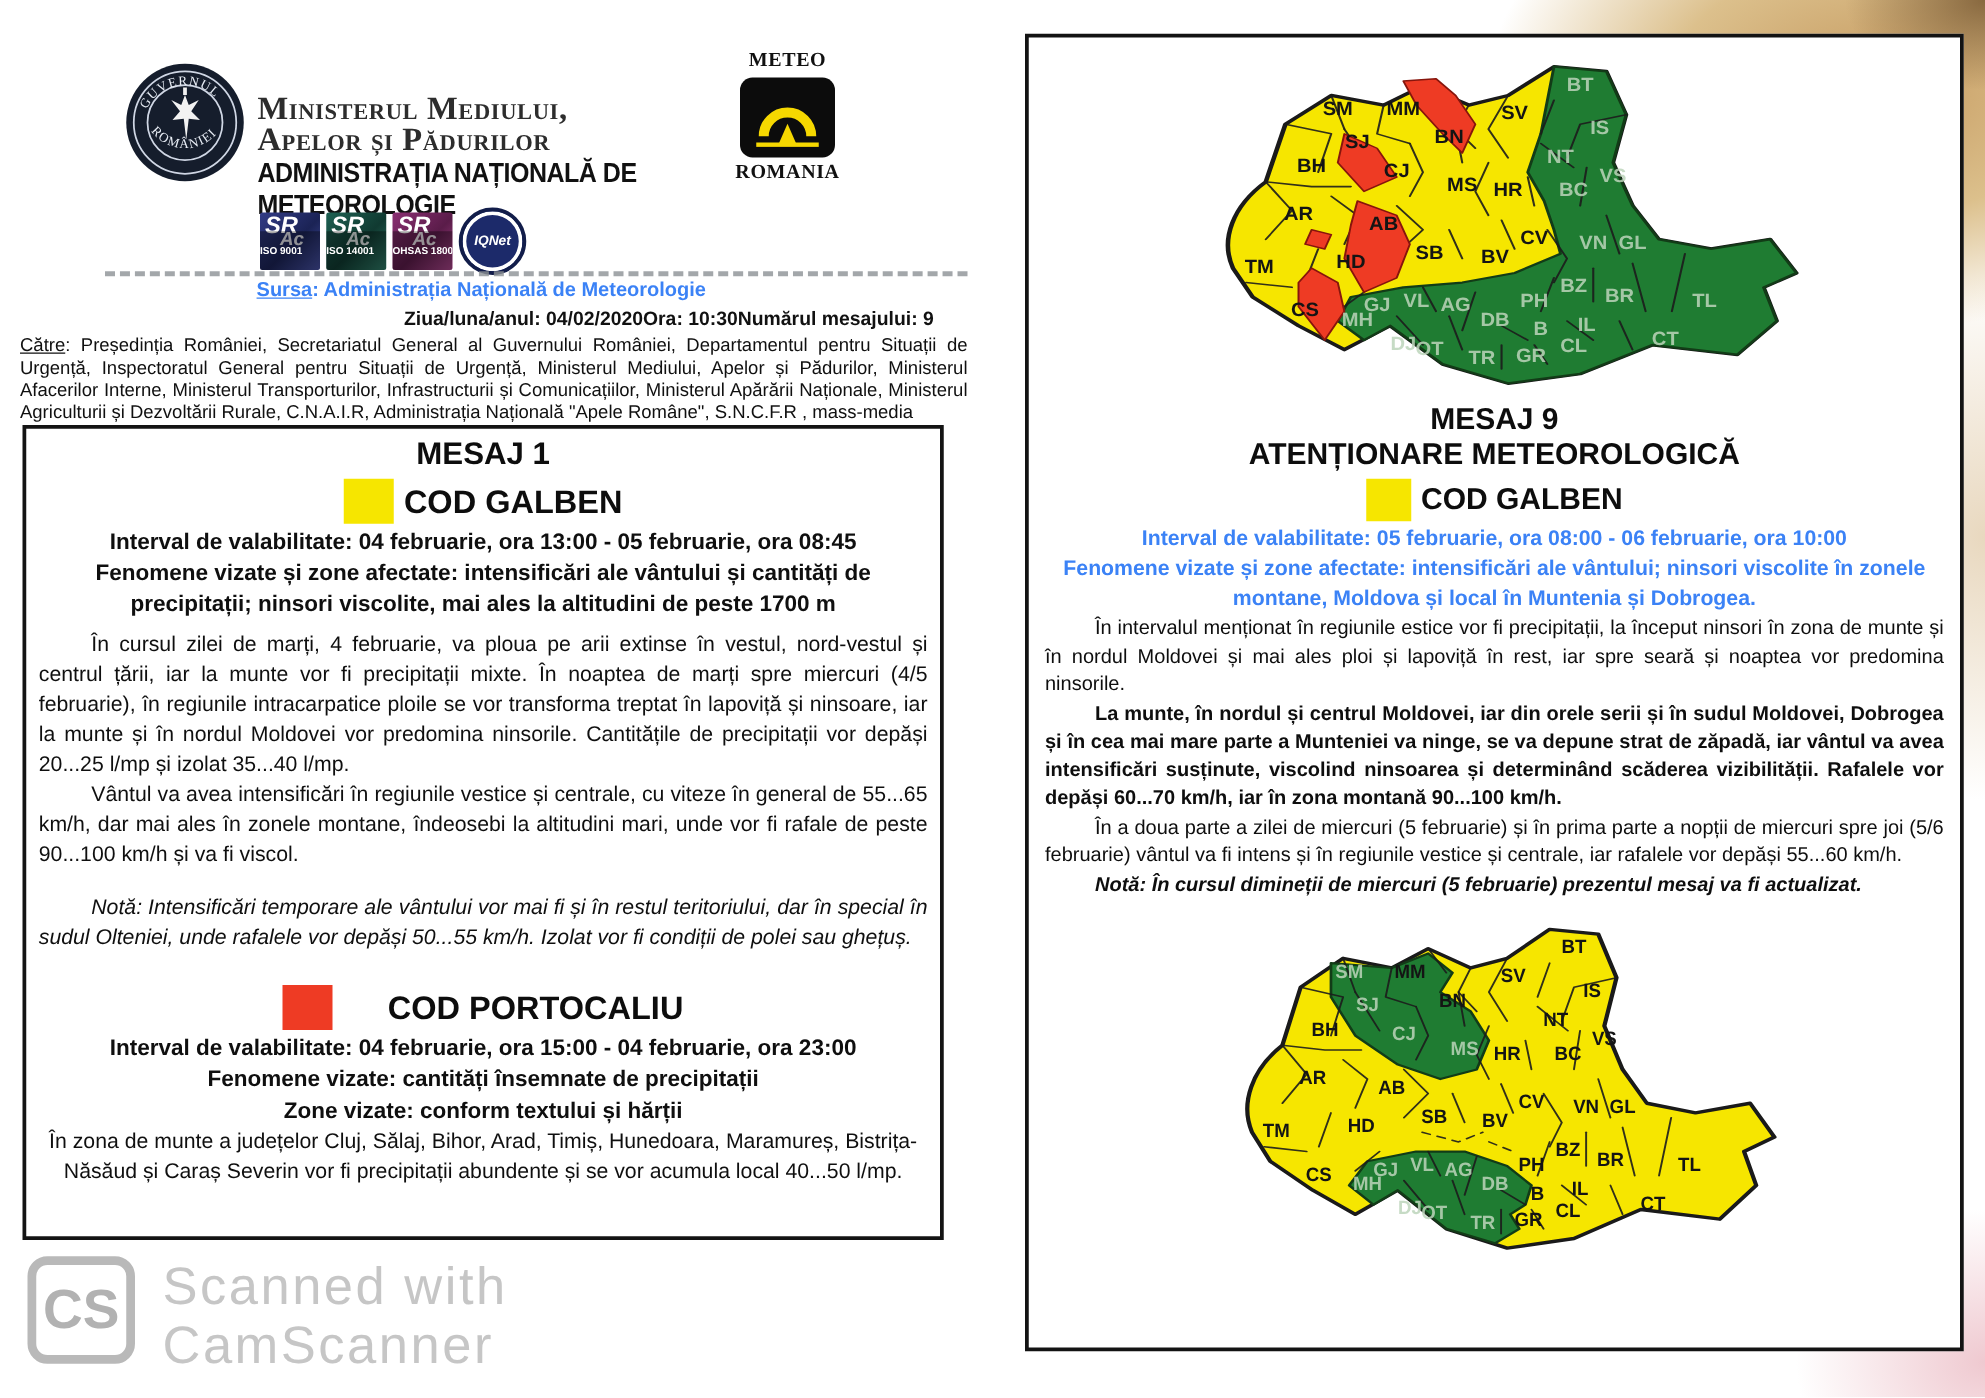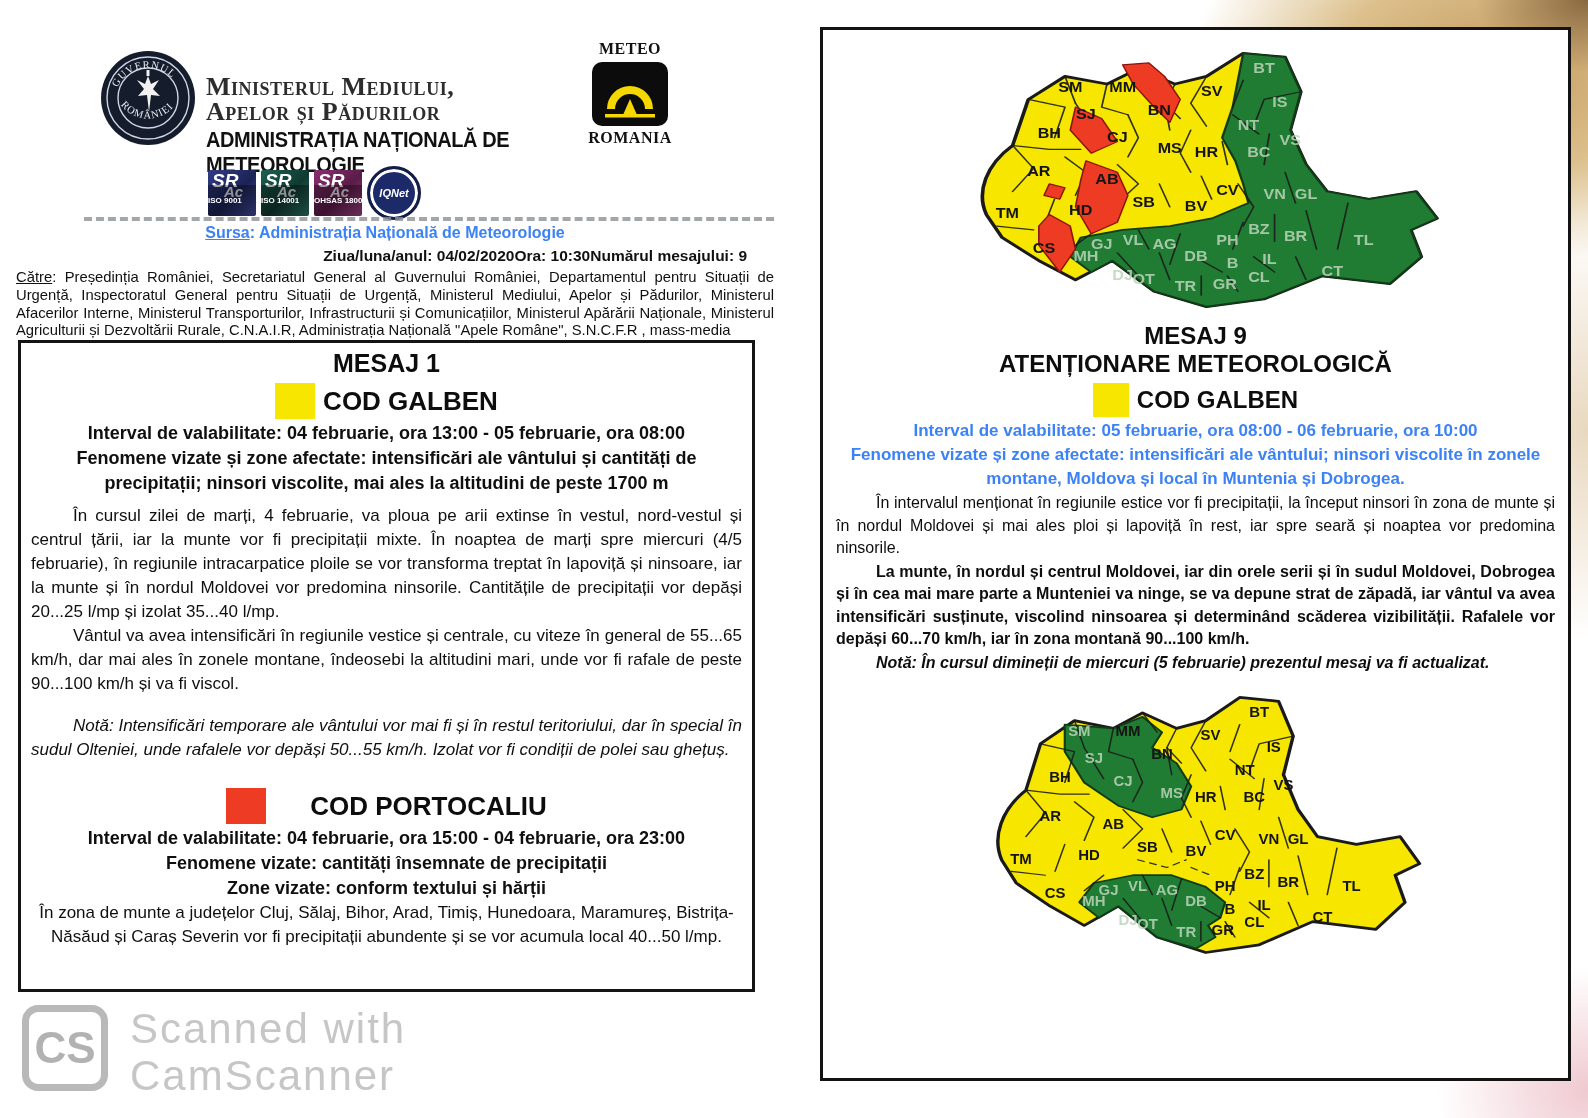--- a/index.html
+++ b/index.html
@@ -148,21 +148,21 @@
     <div class="recipients">
       <span class="u">Către</span><span>: Președinția României, Secretariatul General al Guvernului României, Departamentul pentru Situații de Urgență, Inspectoratul General pentru Situații de Urgență, Ministerul Mediului, Apelor și Pădurilor, Ministerul Afacerilor Interne, Ministerul Transporturilor, Infrastructurii și Comunicațiilor, Ministerul Apărării Naționale, Ministerul Agriculturii și Dezvoltării Rurale, C.N.A.I.R, Administrația Națională "Apele Române", S.N.C.F.R , mass-media</span>
     </div>
 
     <div class="box1">
       <div class="h-title">MESAJ 1</div>
       <div class="code-row">
         <span class="code-sq yellow"></span>
         <span class="code-label">COD GALBEN</span>
       </div>
-      <div class="c-bold">Interval de valabilitate: 04 februarie, ora 13:00 - 05 februarie, ora 08:00</div>
+      <div class="c-bold">Interval de valabilitate: 04 februarie, ora 13:00 - 05 februarie, ora 08:45</div>
       <div class="c-bold">Fenomene vizate și zone afectate: intensificări ale vântului și cantități de precipitații; ninsori viscolite, mai ales la altitudini de peste 1700 m</div>
       <p class="body-p mt8">În cursul zilei de marți, 4 februarie, va ploua pe arii extinse în vestul, nord-vestul și centrul țării, iar la munte vor fi precipitații mixte. În noaptea de marți spre miercuri (4/5 februarie), în regiunile intracarpatice ploile se vor transforma treptat în lapoviță și ninsoare, iar la munte și în nordul Moldovei vor predomina ninsorile. Cantitățile de precipitații vor depăși 20...25 l/mp și izolat 35...40 l/mp.</p>
       <p class="body-p">Vântul va avea intensificări în regiunile vestice și centrale, cu viteze în general de 55...65 km/h, dar mai ales în zonele montane, îndeosebi la altitudini mari, unde vor fi rafale de peste 90...100 km/h și va fi viscol.</p>
       <p class="body-p note-i mt18">Notă: Intensificări temporare ale vântului vor mai fi și în restul teritoriului, dar în special în sudul Olteniei, unde rafalele vor depăși 50...55 km/h. Izolat vor fi condiții de polei sau ghețuș.</p>
       <div class="code-row mt26">
         <span class="code-sq red"></span>
         <span class="code-label">COD PORTOCALIU</span>
       </div>
       <div class="c-bold">Interval de valabilitate: 04 februarie, ora 15:00 - 04 februarie, ora 23:00</div>
       <div class="c-bold">Fenomene vizate: cantități însemnate de precipitații</div>
@@ -278,20 +278,21 @@
     <div class="r-title">MESAJ 9</div>
     <div class="r-title">ATENȚIONARE METEOROLOGICĂ</div>
     <div class="code-row small">
       <span class="code-sq yellow"></span>
       <span class="code-label">COD GALBEN</span>
     </div>
     <div class="r-cbold">Interval de valabilitate: 05 februarie, ora 08:00 - 06 februarie, ora 10:00</div>
     <div class="r-cbold">Fenomene vizate și zone afectate: intensificări ale vântului; ninsori viscolite în zonele montane, Moldova și local în Muntenia și Dobrogea.</div>
     <p class="r-body mt8">În intervalul menționat în regiunile estice vor fi precipitații, la început ninsori în zona de munte și în nordul Moldovei și mai ales ploi și lapoviță în rest, iar spre seară și noaptea vor predomina ninsorile.</p>
     <p class="r-body b">La munte, în nordul și centrul Moldovei, iar din orele serii și în sudul Moldovei, Dobrogea și în cea mai mare parte a Munteniei va ninge, se va depune strat de zăpadă, iar vântul va avea intensificări susținute, viscolind ninsoarea și determinând scăderea vizibilității. Rafalele vor depăși 60...70 km/h, iar în zona montană 90...100 km/h.</p>
+    <p class="r-body">În a doua parte a zilei de miercuri (5 februarie) și în prima parte a nopții de miercuri spre joi (5/6 februarie) vântul va fi intens și în regiunile vestice și centrale, iar rafalele vor depăși 55...60 km/h.</p>
     <p class="r-body r-note">Notă: În cursul dimineții de miercuri (5 februarie) prezentul mesaj va fi actualizat.</p>
 
     <svg id="map2" class="map" width="486" height="286" viewBox="0 0 130 74" preserveAspectRatio="none">
       <g transform="scale(1.3 1)">
         <path class="outline" d="M10,46 C8,40 10,33 15,28 L18,16 L25,10 L33,12 L39,8 L46,12 L52,10 L59,4 L67,5 L70,14 L68,24 L71,33 L75,40 L83,42 L92,40 L96,47 L91,50 L93,57 L87,64 L74,62 L63,68 L52,70 L42,66 L34,58 L27,63 L20,58 L13,52 Z"></path>
         <path class="greenreg" d="M23,11 L33,12 L39,9 L43,13 L41,17 L46,21 L49,27 L47,33 L41,35 L34,32 L27,26 L23,18 Z"></path>
         <path class="greenreg" d="M26,57 L29,52 L37,50 L45,50 L52,53 L56,57 L55,61 L52.5,63 L54,66 L50,69 L42,66 L34,58 L30,61 Z"></path>
         <path class="cborder" d="M18,16 L25,18 23,26"></path>
           <path class="cborder" d="M25,10 L27,17"></path>
         <path class="cborder" d="M33,12 L32,18 37,20"></path>

